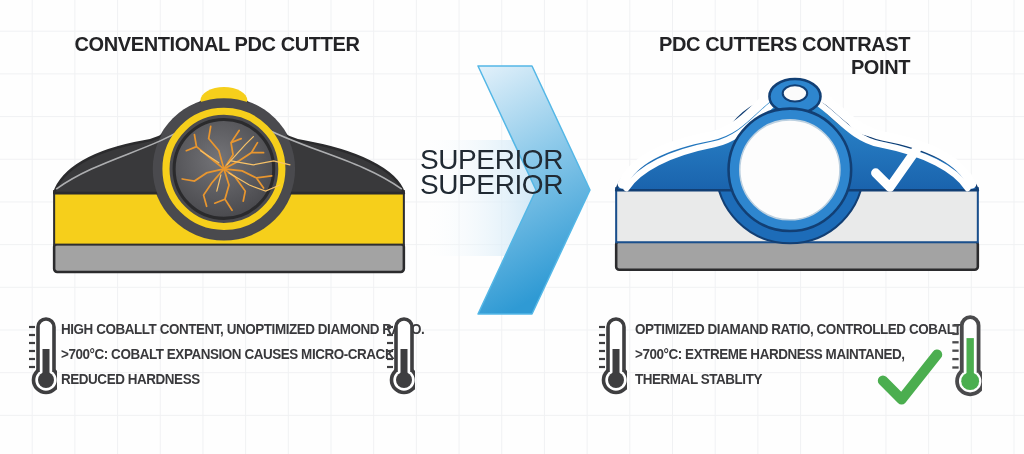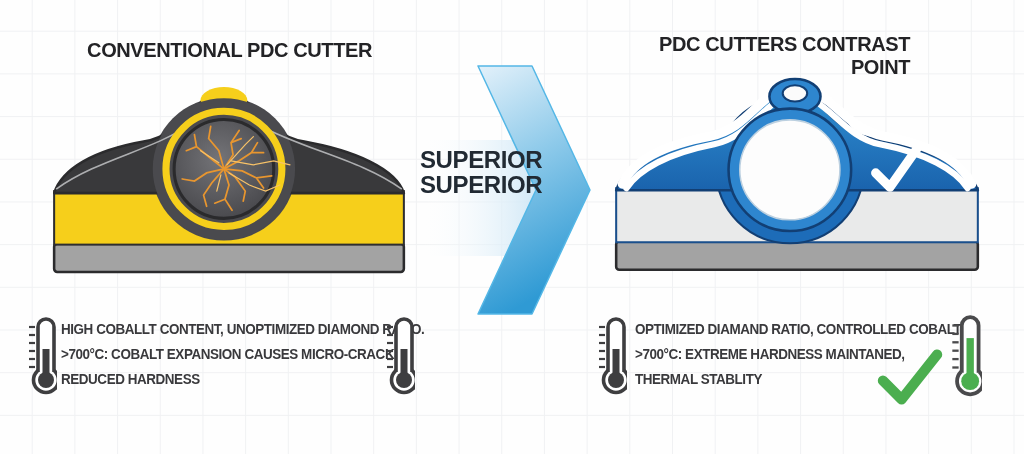--- a/index.html
+++ b/index.html
@@ -10,26 +10,26 @@
       linear-gradient(#f0f1f3 1px, transparent 1px),
       linear-gradient(90deg, #f0f1f3 1px, transparent 1px);
     background-size:42.7px 42.7px;
     background-position:-11px -12px;
     font-family:"Liberation Sans", sans-serif;
   }
   .title{
     position:absolute;text-align:center;
     font-size:20px;font-weight:bold;letter-spacing:-0.4px;color:#232326;
   }
-  .title-left{left:62px;top:39px;width:310px;text-align:right;}
+  .title-left{left:62px;top:33px;width:310px;}
   .title-right{left:604px;top:33px;width:306px;text-align:right;}
   .abs{position:absolute;}
   .arrow-text{
     position:absolute;left:420px;top:147px;width:113px;text-align:right;
-    font-size:24px;line-height:25px;font-weight:bold;letter-spacing:-0.4px;color:#212a33;
+    font-size:28px;line-height:25px;font-weight:normal;letter-spacing:-0.4px;color:#212a33;
   }
   .note{position:absolute;top:315px;height:90px;}
   .note-left{left:28px;width:400px;}
   .note-right{left:598px;width:400px;}
   .note-text{
     position:absolute;top:2px;
     font-size:14px;line-height:25px;font-weight:bold;letter-spacing:-0.45px;
     color:#39393c;transform:scaleX(0.96);transform-origin:left top;white-space:nowrap;
   }
   .note-left .note-text{left:33px;width:330px;}

